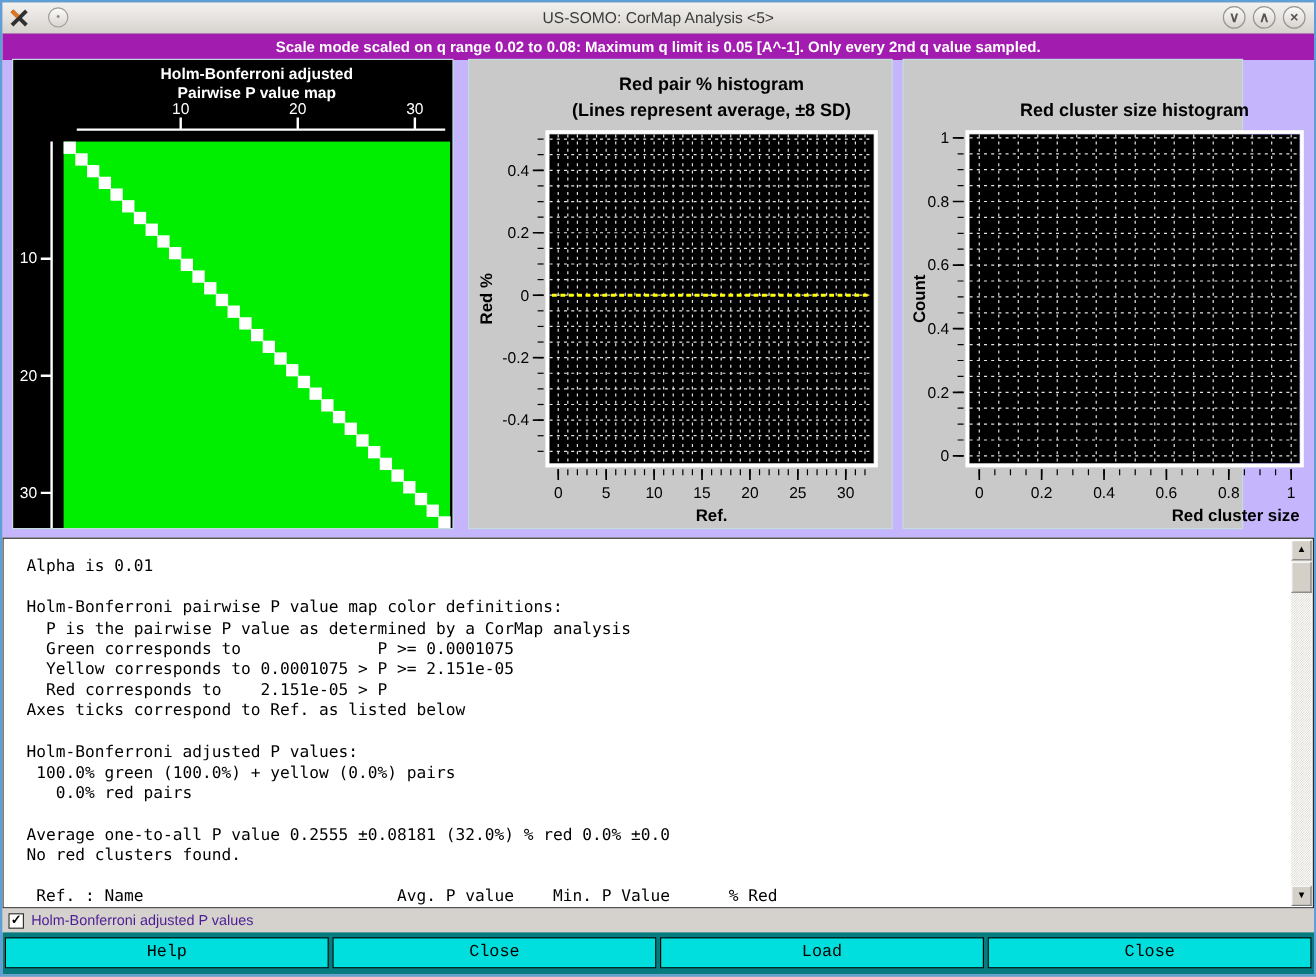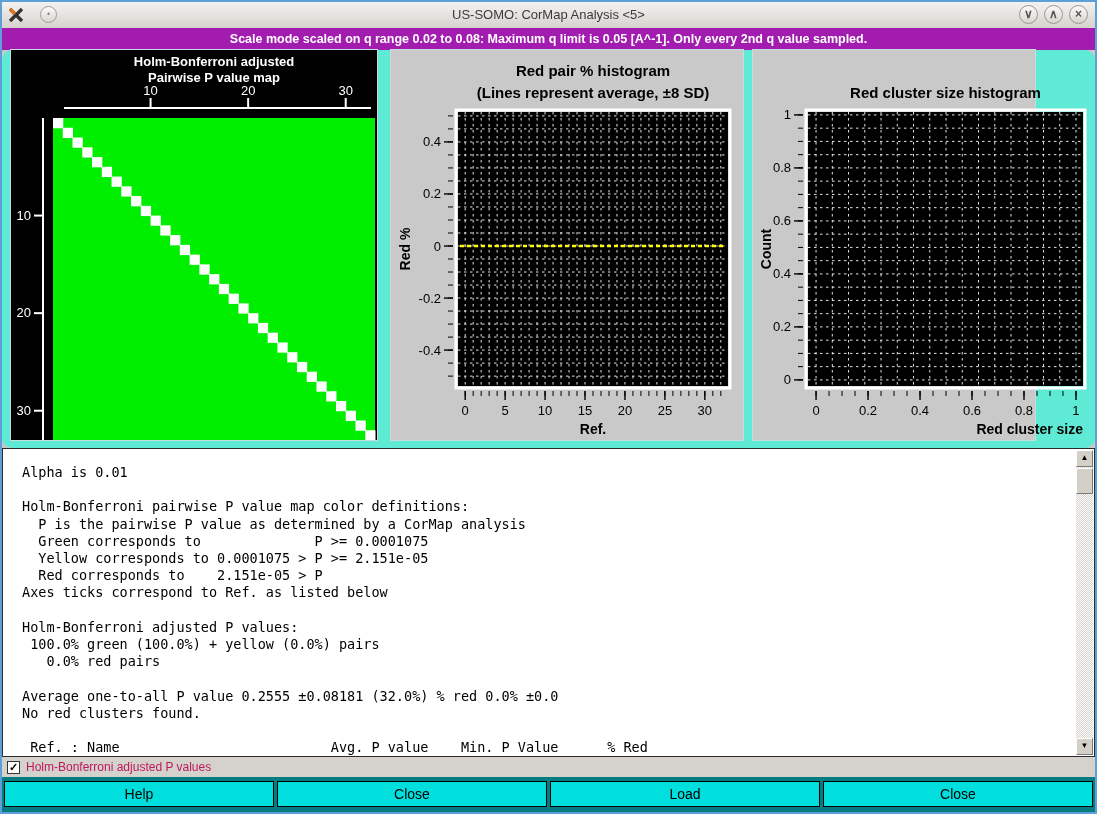--- a/index.html
+++ b/index.html
@@ -17,21 +17,21 @@
   .tb-right{position:absolute;right:7px;top:3px;display:flex;gap:6px;}
   .tb-btn{width:19px;height:19px;border-radius:50%;background:linear-gradient(#fbfaf9,#d8d4d0);
     border:1px solid #9a9692;box-sizing:border-box;color:#555;font-size:12px;line-height:16px;
     text-align:center;font-weight:bold;}
 
   
   .banner{position:absolute;left:0;top:26px;width:100%;height:22px;background:#a21caf;color:#fff;
     font-weight:bold;font-size:12.5px;line-height:22px;text-align:center;}
 
   
-  .plots{position:absolute;left:0;top:48px;width:1093px;height:398px;background:#5eead4;border-radius:10px;}
+  .plots{position:absolute;left:0;top:48px;width:1093px;height:398px;background:#c4b5fd;}
   .panel{position:absolute;top:0;height:390px;box-shadow:0 0 0 1px #c4dcdc;}
   .panel-left{left:9px;width:366px;background:#000;}
   .panel-mid{left:389px;width:352px;background:#c9c9c9;}
   .panel-right{left:751px;width:282px;background:#c9c9c9;}
   .panel svg{position:absolute;left:0;top:0;}
   .hm-title{position:absolute;left:42px;top:4px;width:322px;text-align:center;color:#fff;
     font-weight:bold;font-size:13px;line-height:16px;}
   .plot-title{position:absolute;top:10px;left:0;width:100%;text-align:center;color:#000;
     font-weight:bold;font-size:15px;line-height:22px;}
   .plot-title-mid{left:67px;width:270px;}
@@ -61,27 +61,27 @@
   .sb-down{bottom:0;}
   .sb-thumb{position:absolute;left:0;top:18px;width:17px;height:26px;background:#d4d0c8;
     border-top:1px solid #fff;border-left:1px solid #fff;border-right:1px solid #7a7a7a;
     border-bottom:1px solid #7a7a7a;box-sizing:border-box;}
 
   
   .checkrow{position:absolute;left:0;top:755px;width:1093px;height:20px;background:#d5d1cc;
     display:flex;align-items:center;}
   .checkbox{width:13px;height:13px;margin-left:5px;background:#fff;border:1px solid #333;
     box-sizing:border-box;font-size:11px;line-height:11px;text-align:center;color:#000;font-weight:bold;}
-  .checklabel{margin-left:6px;font-size:12px;color:#be185d;}
+  .checklabel{margin-left:6px;font-size:12px;color:#4c1d95;}
 
   
   .btnrow{position:absolute;left:0;top:775px;width:1093px;height:35px;background:#077c80;
     display:flex;gap:3px;padding:4px 2px 5px 2px;box-sizing:border-box;}
   .fbtn{flex:1;background:#00dfdd;border:1px solid #000;color:#000;font-size:14px;
-    font-family:Liberation Sans, sans-serif;text-align:center;line-height:24px;}
+    font-family:Liberation Mono, monospace;text-align:center;line-height:24px;}
 </style>
 </head>
 <body>
 
 <div id="window">
 
   <div class="titlebar">
     <svg class="app-icon" viewBox="0 0 18 18">
       <line x1="3" y1="3" x2="15" y2="15" stroke="#30302e" stroke-width="3.2"></line>
       <line x1="15" y1="3" x2="3" y2="15" stroke="#30302e" stroke-width="3.2"></line>

